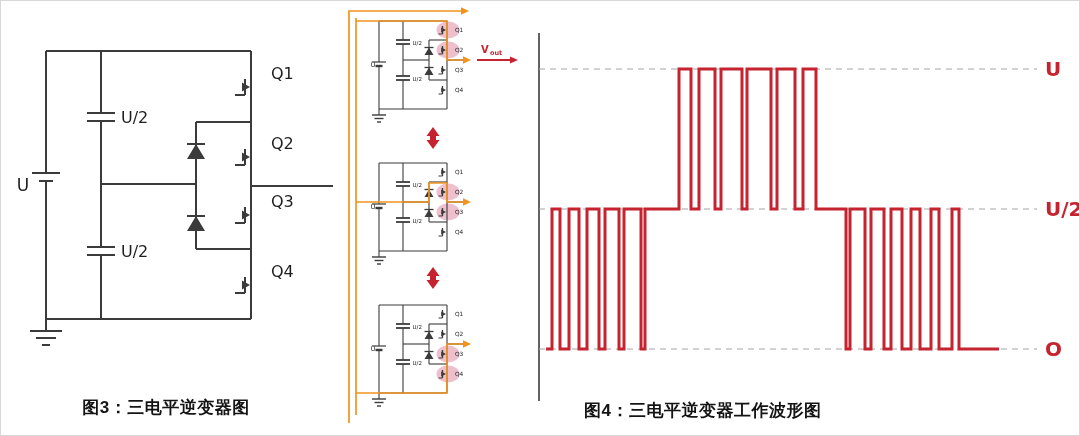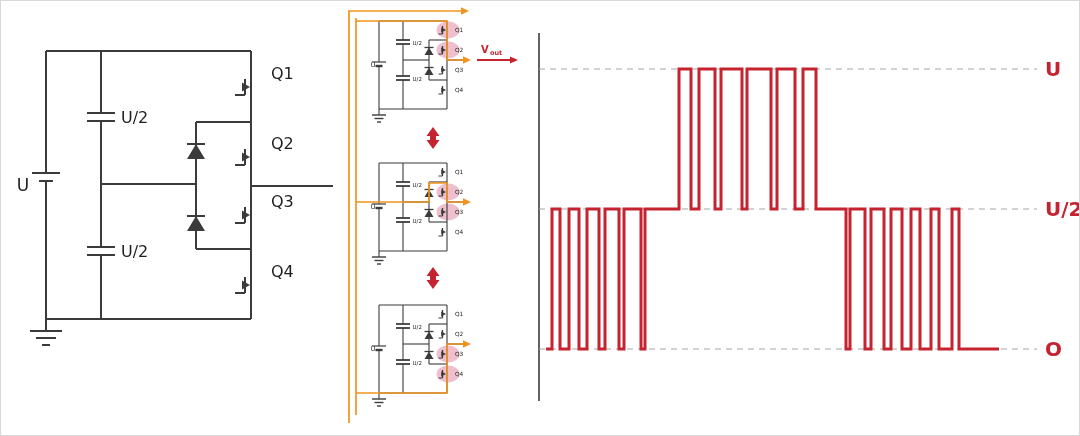--- a/index.html
+++ b/index.html
@@ -266,13 +266,15 @@
       <line x1="8" y1="32" x2="8" y2="400" stroke="#3b3b3b" stroke-width="1.6"></line>
       <line x1="8" y1="68" x2="506" y2="68" stroke="#a5a5a5" stroke-width="1.2" stroke-dasharray="6 5"></line>
       <text x="514" y="75" fill="#c4232f" font-size="20" font-weight="bold">U</text>
       <line x1="8" y1="208" x2="506" y2="208" stroke="#a5a5a5" stroke-width="1.2" stroke-dasharray="6 5"></line>
       <text x="514" y="215" fill="#c4232f" font-size="20" font-weight="bold">U/2</text>
       <line x1="8" y1="348" x2="506" y2="348" stroke="#a5a5a5" stroke-width="1.2" stroke-dasharray="6 5"></line>
       <text x="514" y="355" fill="#c4232f" font-size="20" font-weight="bold">O</text>
       <path d="M15 348 L15 348 L21 348 L21 208 L29 208 L29 348 L38 348 L38 208 L48 208 L48 348 L56 348 L56 208 L68 208 L68 348 L74 348 L74 208 L88 208 L88 348 L93 348 L93 208 L110 208 L110 348 L114 348 L114 208 L148 208 L148 68 L160 68 L160 208 L168 208 L168 68 L184 68 L184 208 L190 208 L190 68 L211 68 L211 208 L216 208 L216 68 L240 68 L240 208 L246 208 L246 68 L264 68 L264 208 L272 208 L272 68 L285 68 L285 208 L315 208 L315 348 L319 348 L319 208 L334 208 L334 348 L340 348 L340 208 L353 208 L353 348 L360 348 L360 208 L371 208 L371 348 L380 348 L380 208 L389 208 L389 348 L400 348 L400 208 L408 208 L408 348 L421 348 L421 208 L428 208 L428 348 L468 348" stroke="#c4232f" stroke-width="3" fill="none"></path>
     </svg>
 
+  <div class="caption" style="left:40px;top:395px;width:250px;text-align:center">图3：三电平逆变器图</div>
+  <div class="caption" style="left:583px;top:398px;width:320px">图4：三电平逆变器工作波形图</div>
 </div>
 
 </body></html>

